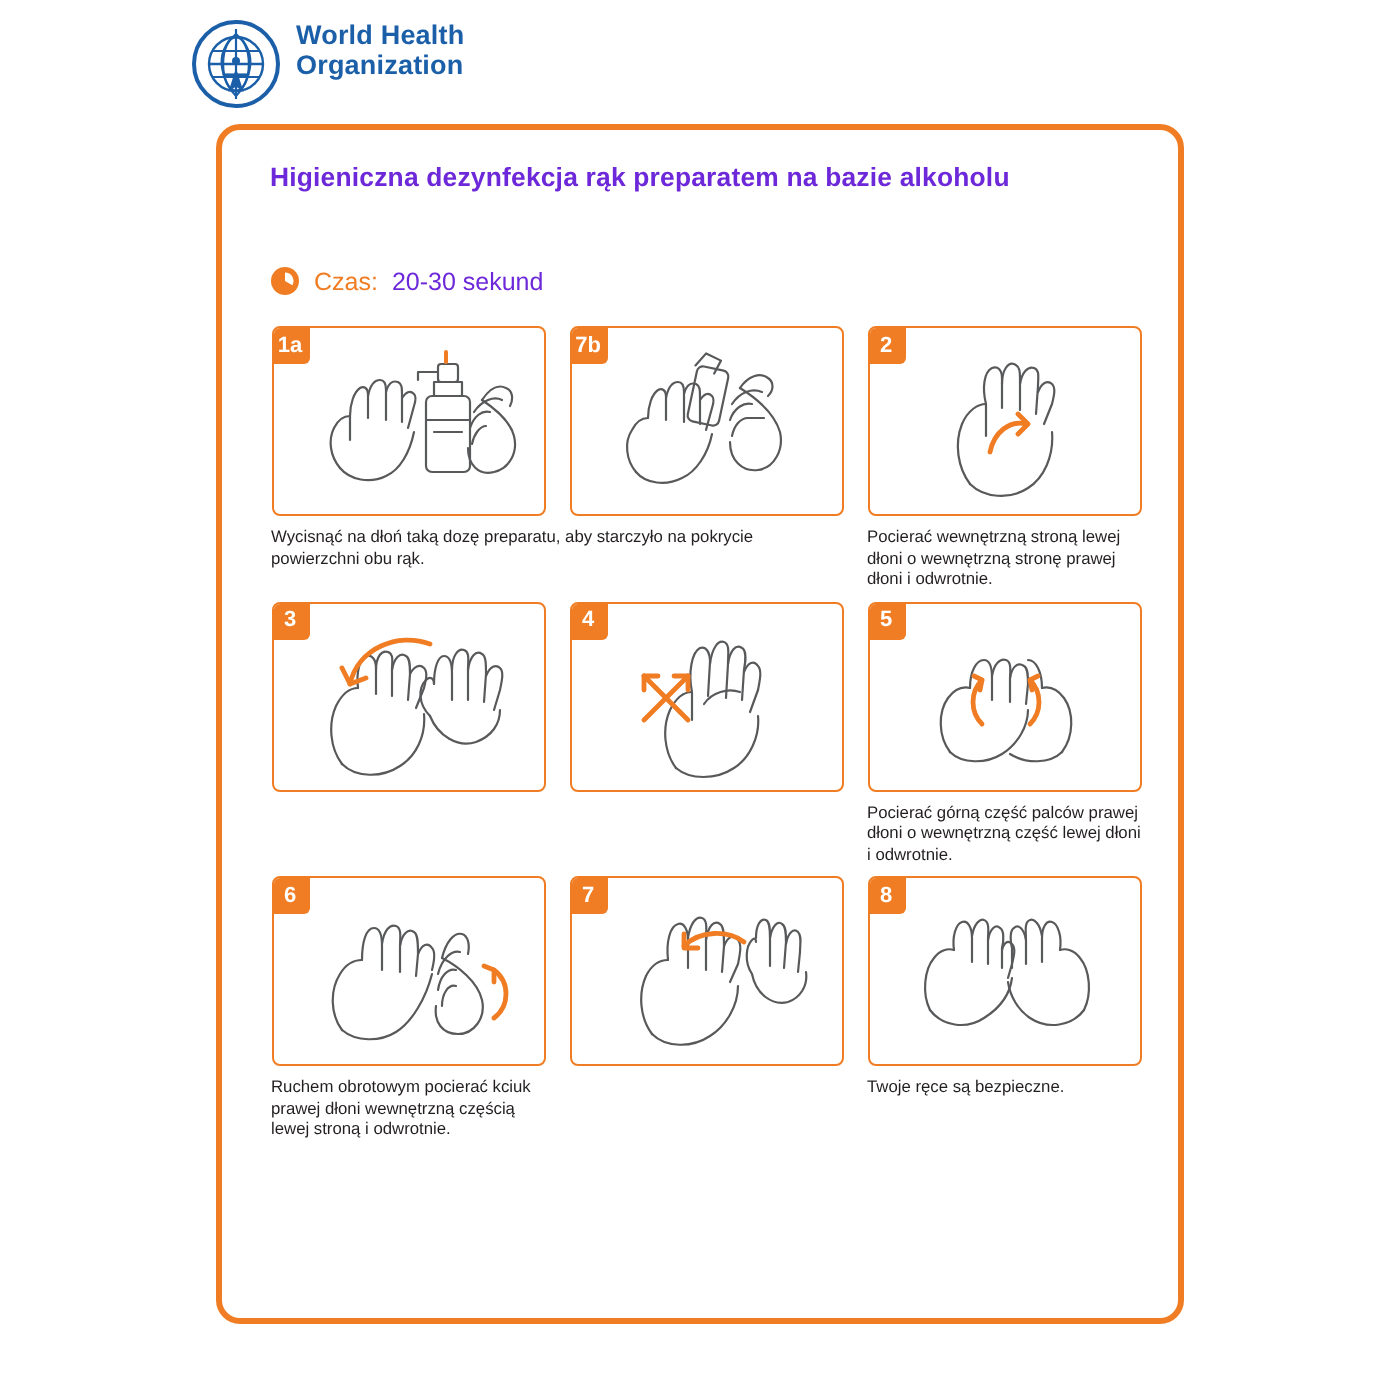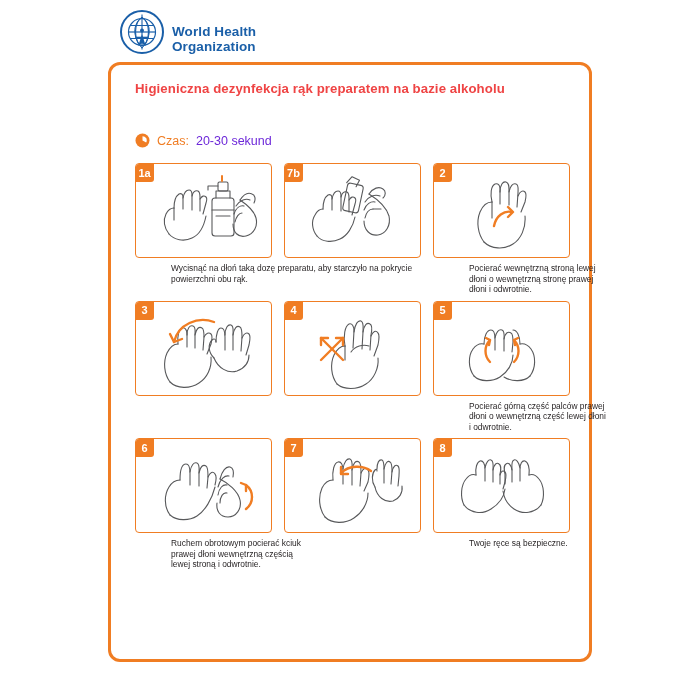--- a/index.html
+++ b/index.html
@@ -16,24 +16,24 @@
   .page {
     position: relative;
     width: 700px;
     height: 700px;
     background: #ffffff;
     box-sizing: border-box;
   }
   
   .header {
     position: absolute;
-    left: 120px;
+    left: 96px;
     top: 10px;
     display: flex;
-    align-items: flex-end;
+    align-items: flex-start;
     gap: 8px;
   }
   .who-emblem {
     width: 44px;
     height: 44px;
     flex: 0 0 44px;
   }
   .who-name {
     color: #1a5fa8;
     font-weight: bold;
@@ -53,21 +53,21 @@
     border: 3px solid #f07d23;
     border-radius: 12px;
     box-sizing: border-box;
     background: #ffffff;
   }
   .poster-title {
     position: absolute;
     left: 24px;
     top: 16px;
     right: 20px;
-    color: #ef4444;
+    color: #6d28d9;
     font-weight: bold;
     font-size: 13.2px;
     letter-spacing: 0.1px;
   }
   .time-row {
     position: absolute;
     left: 24px;
     top: 50px;
     display: flex;
     align-items: center;
@@ -90,20 +90,21 @@
 
   
   .grid {
     position: absolute;
     left: 24px;
     top: 98px;
     width: 436px;
     display: flex;
     flex-direction: column;
     gap: 6px;
+    align-items: center;
   }
   .row {
     display: flex;
     gap: 12px;
   }
   .cell {
     width: 137px;
     display: flex;
     flex-direction: column;
   }
@@ -141,21 +142,20 @@
     top: 0;
     width: 100%;
     height: 100%;
   }
   .caption {
     margin-top: 5px;
     font-size: 8.4px;
     line-height: 10.5px;
     color: #231f20;
     width: 137px;
-    margin-left: 36px;
   }
   .caption.wide {
     width: 286px;
   }
   .cell.wide-pair {
     width: 286px;
   }
   .pair-panels {
     display: flex;
     gap: 12px;

